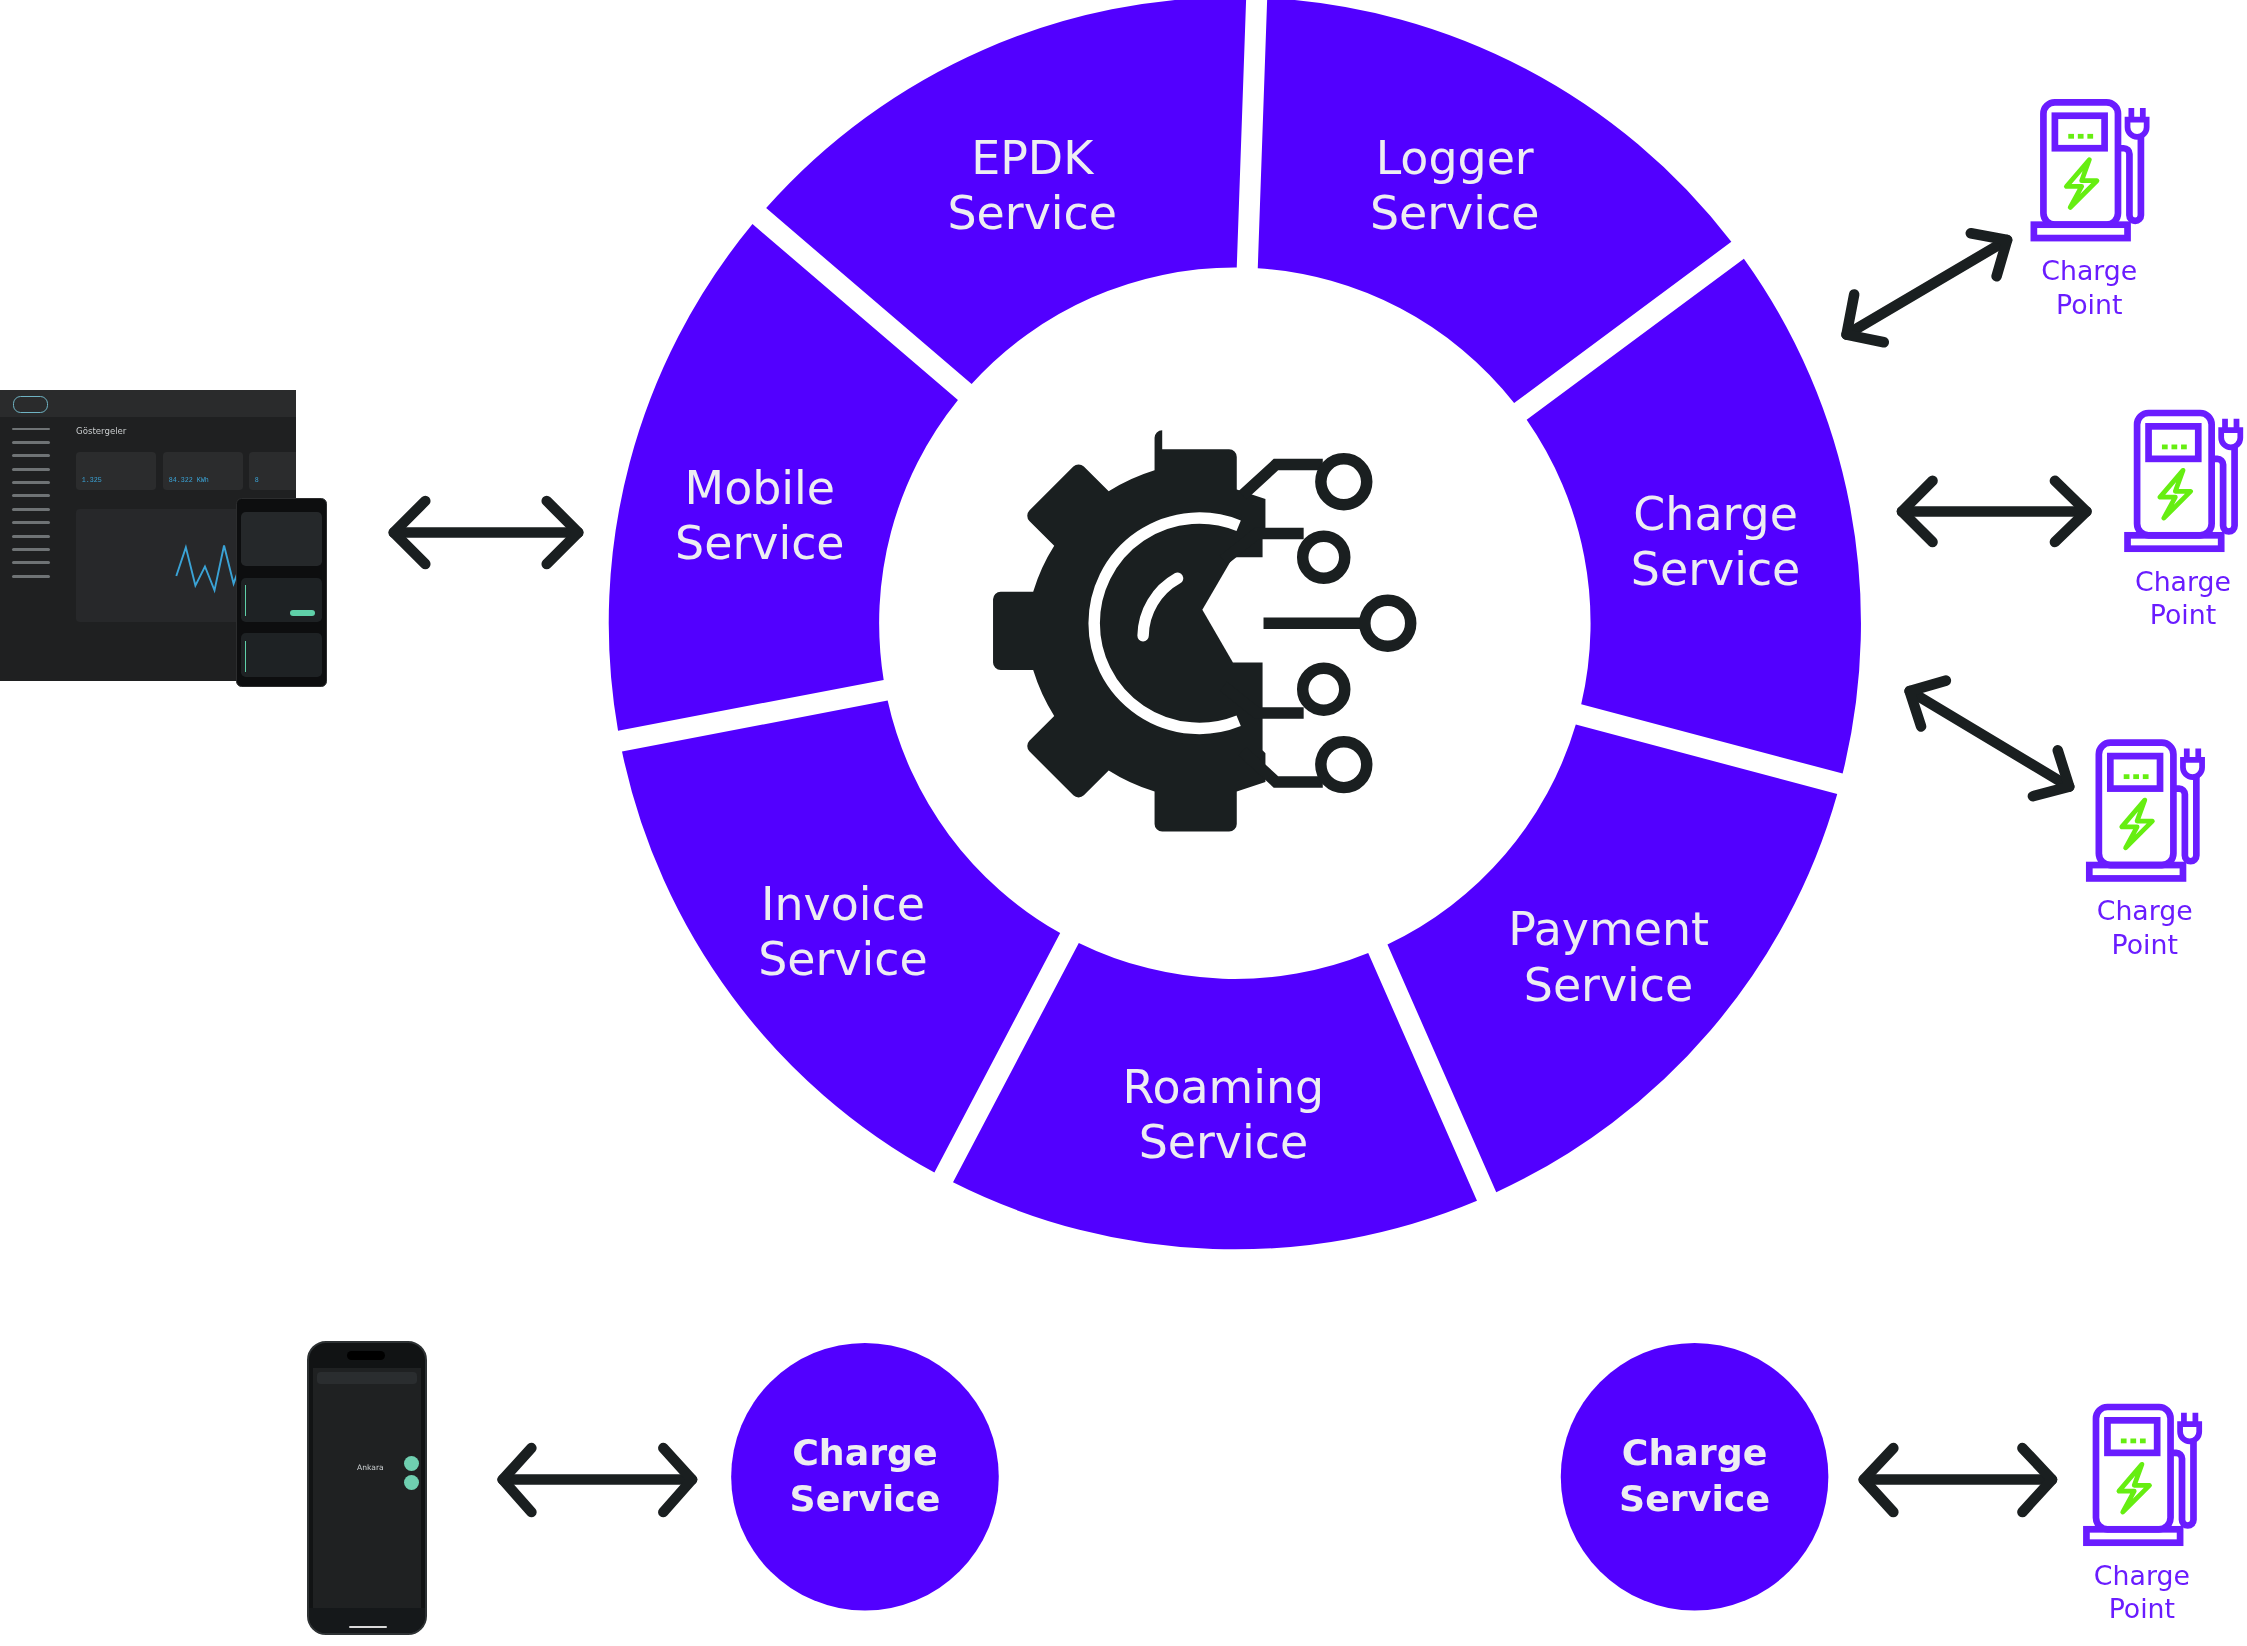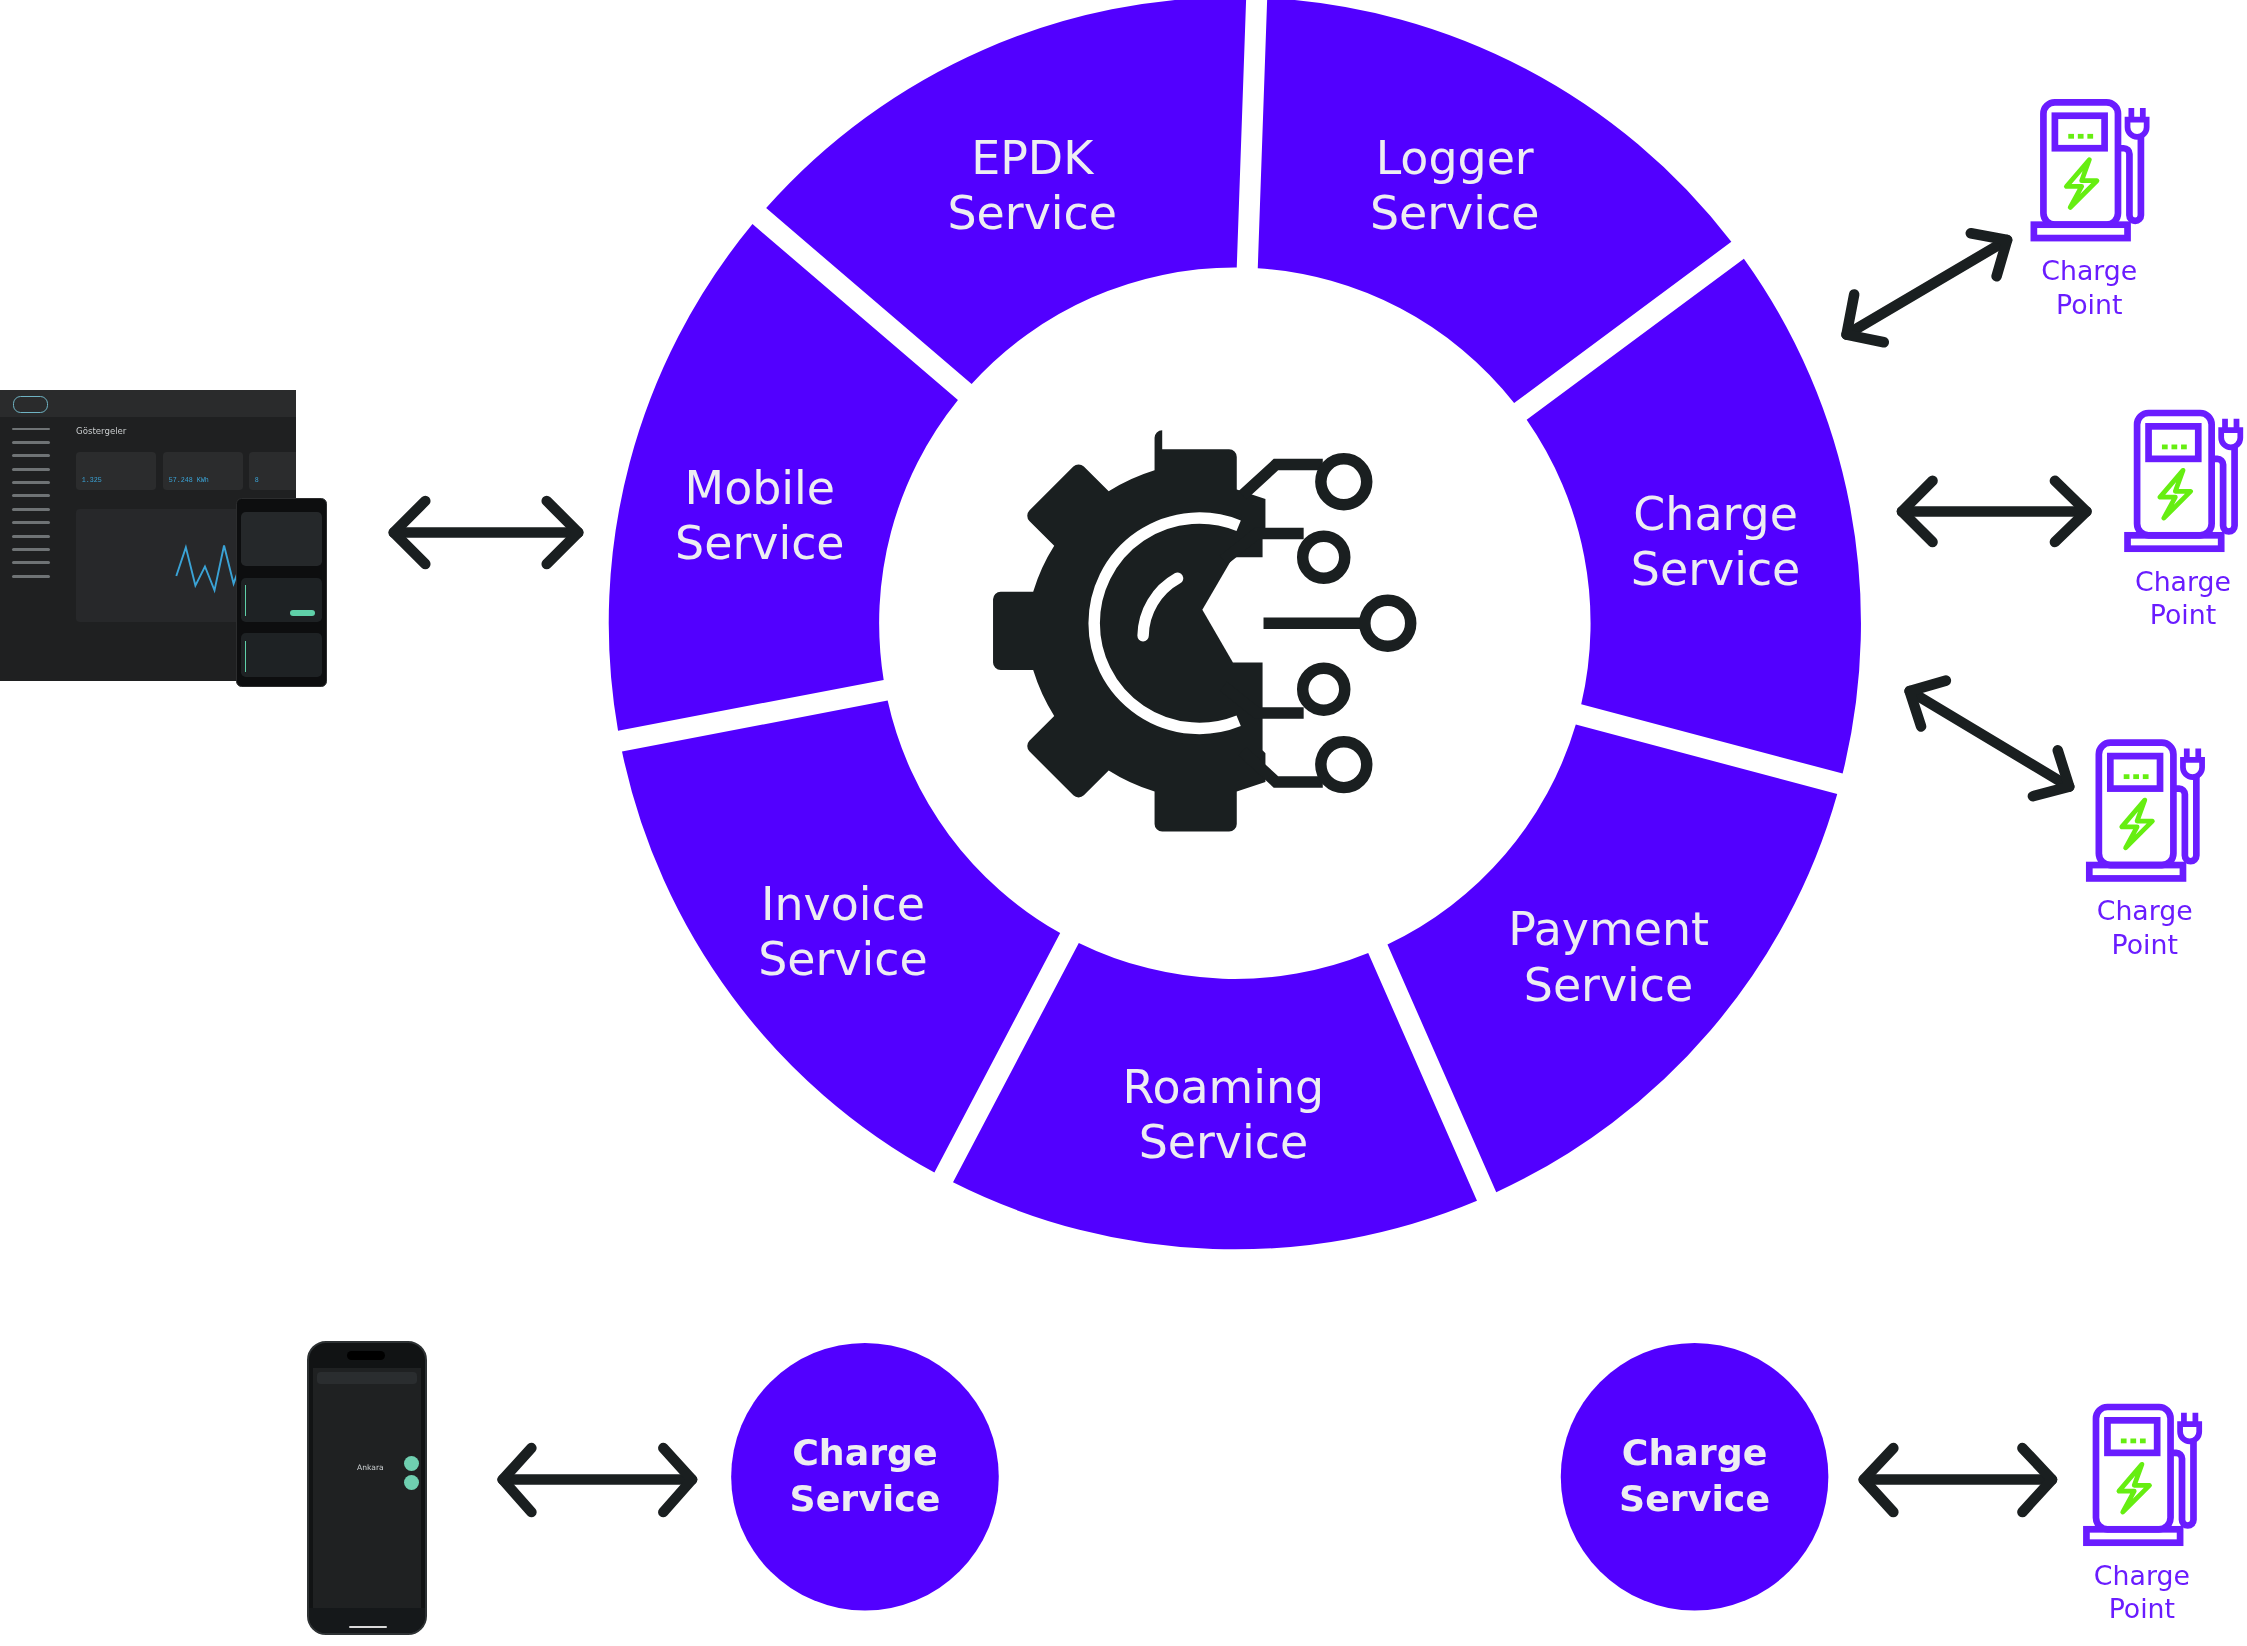--- a/index.html
+++ b/index.html
@@ -188,21 +188,21 @@
       <i></i>
       <i></i>
       <i></i>
       <i></i>
     </div>
   <div class="title">Göstergeler</div>
   <div class="card" style="left:76px">
       <b>1.325</b>
     </div>
   <div class="card" style="left:163px">
-      <b>57.248 KWh</b>
+      <b>84.322 KWh</b>
     </div>
   <div class="card" style="left:249px">
       <b>8</b>
     </div>
   <div class="card" style="left:335px">
       <b>55</b>
     </div>
   <div class="chart">
     <svg width="277" height="113" viewBox="0 0 290 118">
       <path d="M105 70 L115 40 L125 80 L135 60 L145 85 L155 38 L165 78 L175 50 L185 90" stroke="#3aa3d6" stroke-width="2" fill="none"></path>

